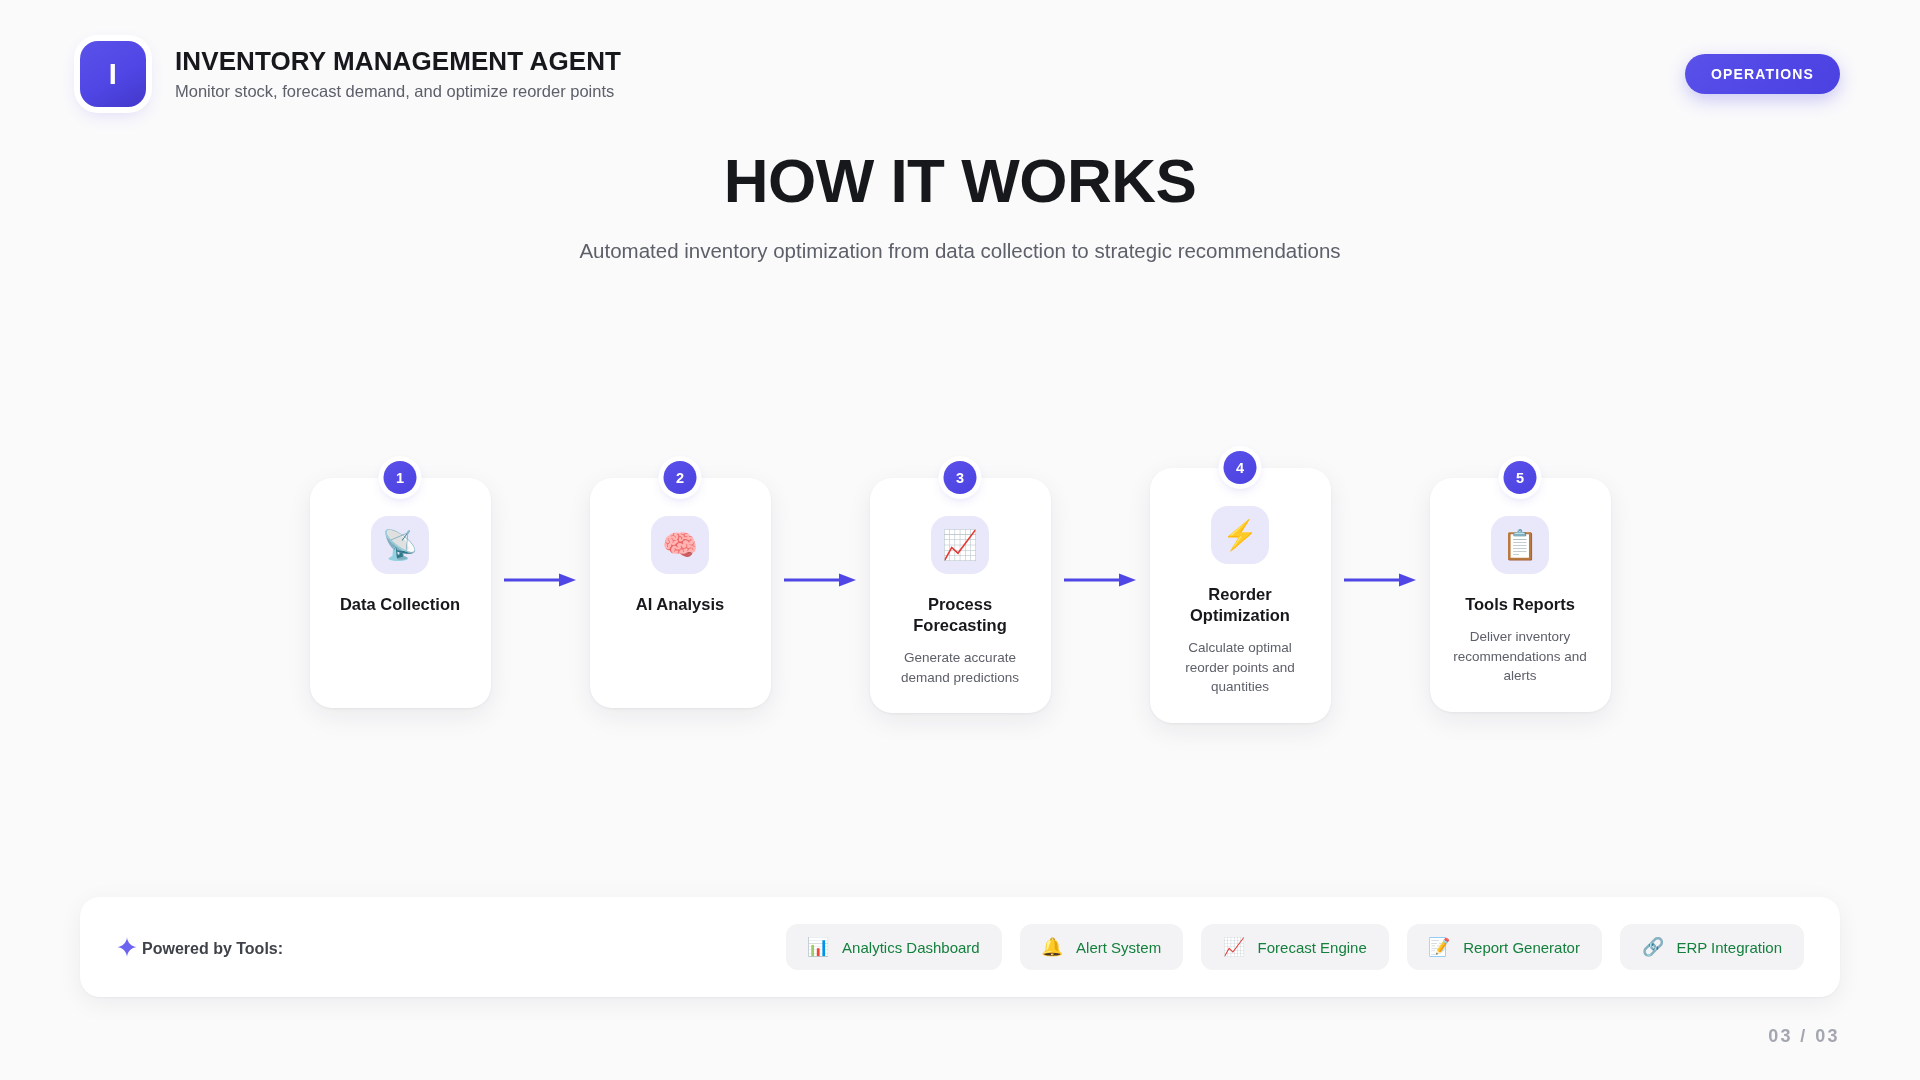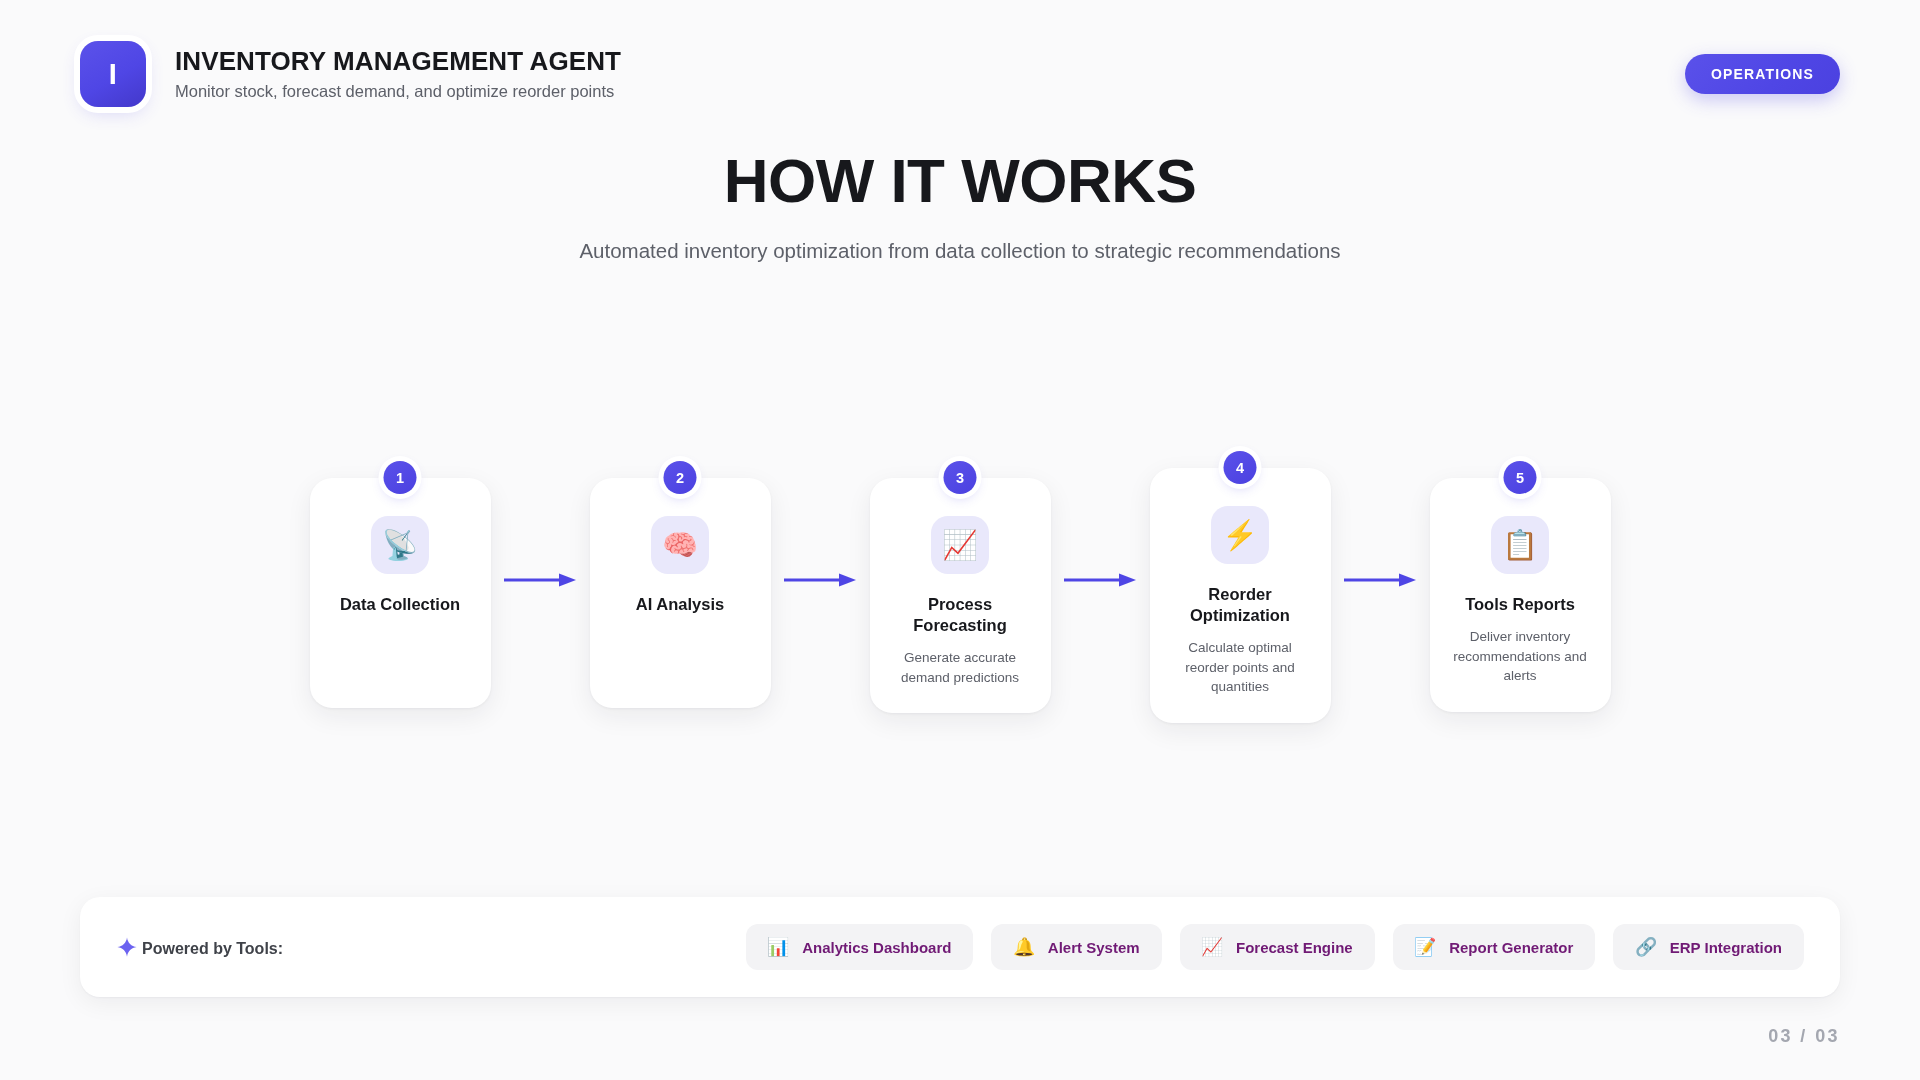--- a/index.html
+++ b/index.html
@@ -237,22 +237,22 @@
     border-radius: 12px;
     padding: 14px 22px;
     display: flex;
     align-items: center;
     gap: 12px;
     white-space: nowrap;
   }
   .tool-chip-emoji { font-size: 18px; line-height: 1; }
   .tool-chip-label {
     font-size: 15px;
-    font-weight: 700;
-    color: #701a75;
+    font-weight: 400;
+    color: #15803d;
   }
 
   
   .page-counter {
     position: absolute;
     right: 80px;
     bottom: 33px;
     font-size: 18px;
     font-weight: 700;
     letter-spacing: 2.4px;

